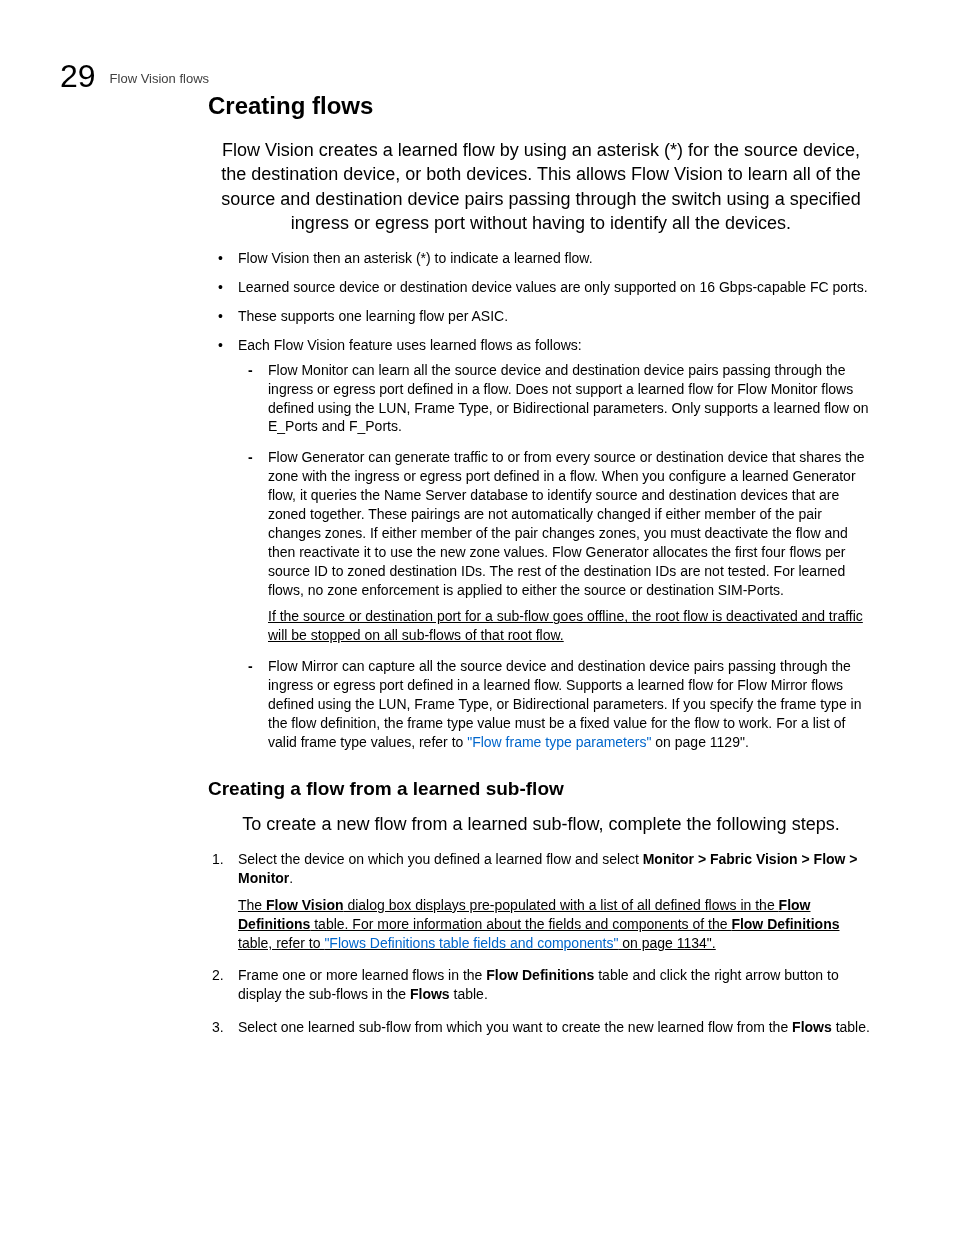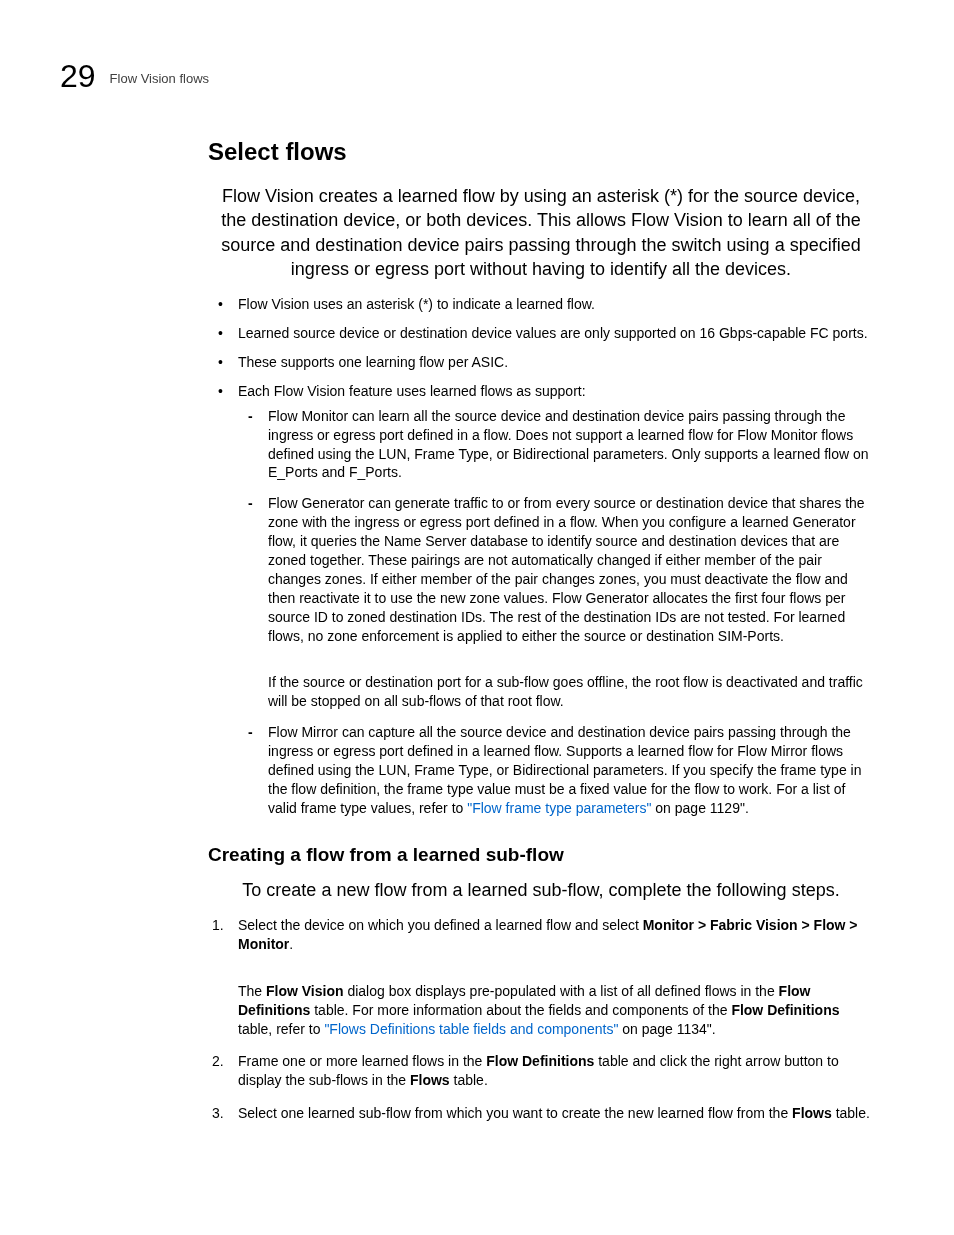--- a/index.html
+++ b/index.html
@@ -14,21 +14,20 @@
     width: 954px;
     height: 1235px;
     position: relative;
     box-sizing: border-box;
     padding: 60px 60px 60px 60px;
   }
   .running-head {
     display: flex;
     align-items: baseline;
     gap: 14px;
-    margin-bottom: 46px;
   }
   .big-num {
     font-size: 32px;
     font-weight: 400;
     line-height: 1;
   }
   .running-text {
     font-size: 13px;
     color: #404040;
     position: relative;
@@ -87,21 +86,22 @@
   }
   ul.dashes > li::before {
     content: "-";
     position: absolute;
     left: 10px;
     top: 0;
     font-size: 14px;
     font-weight: bold;
   }
   .sub-para {
-    margin-top: 28px;
+    margin-top: 8px;
+    text-decoration: underline;
   }
   ol.steps {
     list-style: none;
     counter-reset: step;
     padding: 0;
     margin: 0;
   }
   ol.steps > li {
     counter-increment: step;
     position: relative;
@@ -126,30 +126,30 @@
 
 <div class="page">
 
   <div class="running-head">
     <span class="big-num">29</span>
     <span class="running-text">Flow Vision flows</span>
   </div>
 
   <div class="content">
 
-    <h1 class="section-title">Select flows</h1>
+    <h1 class="section-title">Creating flows</h1>
 
     <p class="body">Flow Vision creates a learned flow by using an asterisk (*) for the source device, the destination device, or both devices. This allows Flow Vision to learn all of the source and destination device pairs passing through the switch using a specified ingress or egress port without having to identify all the devices.</p>
 
     <ul class="bullets">
-      <li>Flow Vision uses an asterisk (*) to indicate a learned flow.</li>
+      <li>Flow Vision then an asterisk (*) to indicate a learned flow.</li>
       <li>Learned source device or destination device values are only supported on 16 Gbps-capable FC ports.</li>
       <li>These supports one learning flow per ASIC.</li>
       <li>
-        <span>Each Flow Vision feature uses learned flows as support:</span>
+        <span>Each Flow Vision feature uses learned flows as follows:</span>
         <ul class="dashes">
           <li>Flow Monitor can learn all the source device and destination device pairs passing through the ingress or egress port defined in a flow. Does not support a learned flow for Flow Monitor flows defined using the LUN, Frame Type, or Bidirectional parameters. Only supports a learned flow on E_Ports and F_Ports.</li>
           <li>
             <span>Flow Generator can generate traffic to or from every source or destination device that shares the zone with the ingress or egress port defined in a flow. When you configure a learned Generator flow, it queries the Name Server database to identify source and destination devices that are zoned together. These pairings are not automatically changed if either member of the pair changes zones. If either member of the pair changes zones, you must deactivate the flow and then reactivate it to use the new zone values. Flow Generator allocates the first four flows per source ID to zoned destination IDs. The rest of the destination IDs are not tested. For learned flows, no zone enforcement is applied to either the source or destination SIM-Ports.</span>
             <div class="sub-para">If the source or destination port for a sub-flow goes offline, the root flow is deactivated and traffic will be stopped on all sub-flows of that root flow.</div>
           </li>
           <li>
             <span>Flow Mirror can capture all the source device and destination device pairs passing through the ingress or egress port defined in a learned flow. Supports a learned flow for Flow Mirror flows defined using the LUN, Frame Type, or Bidirectional parameters. If you specify the frame type in the flow definition, the frame type value must be a fixed value for the flow to work. For a list of valid frame type values, refer to </span><span class="link">"Flow frame type parameters"</span><span> on page 1129".</span>
           </li>
         </ul>

